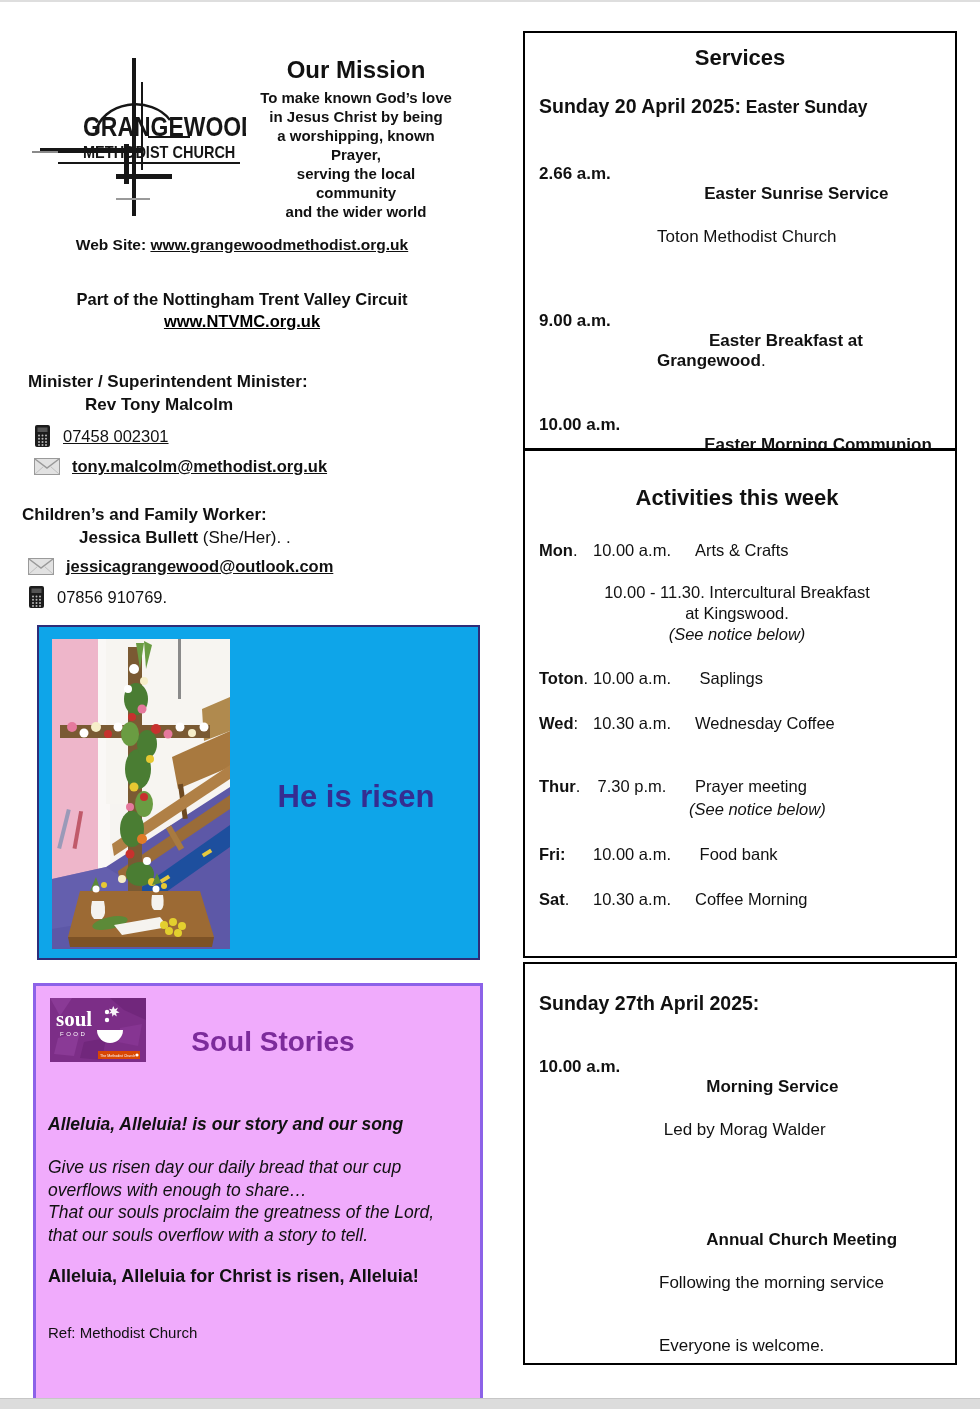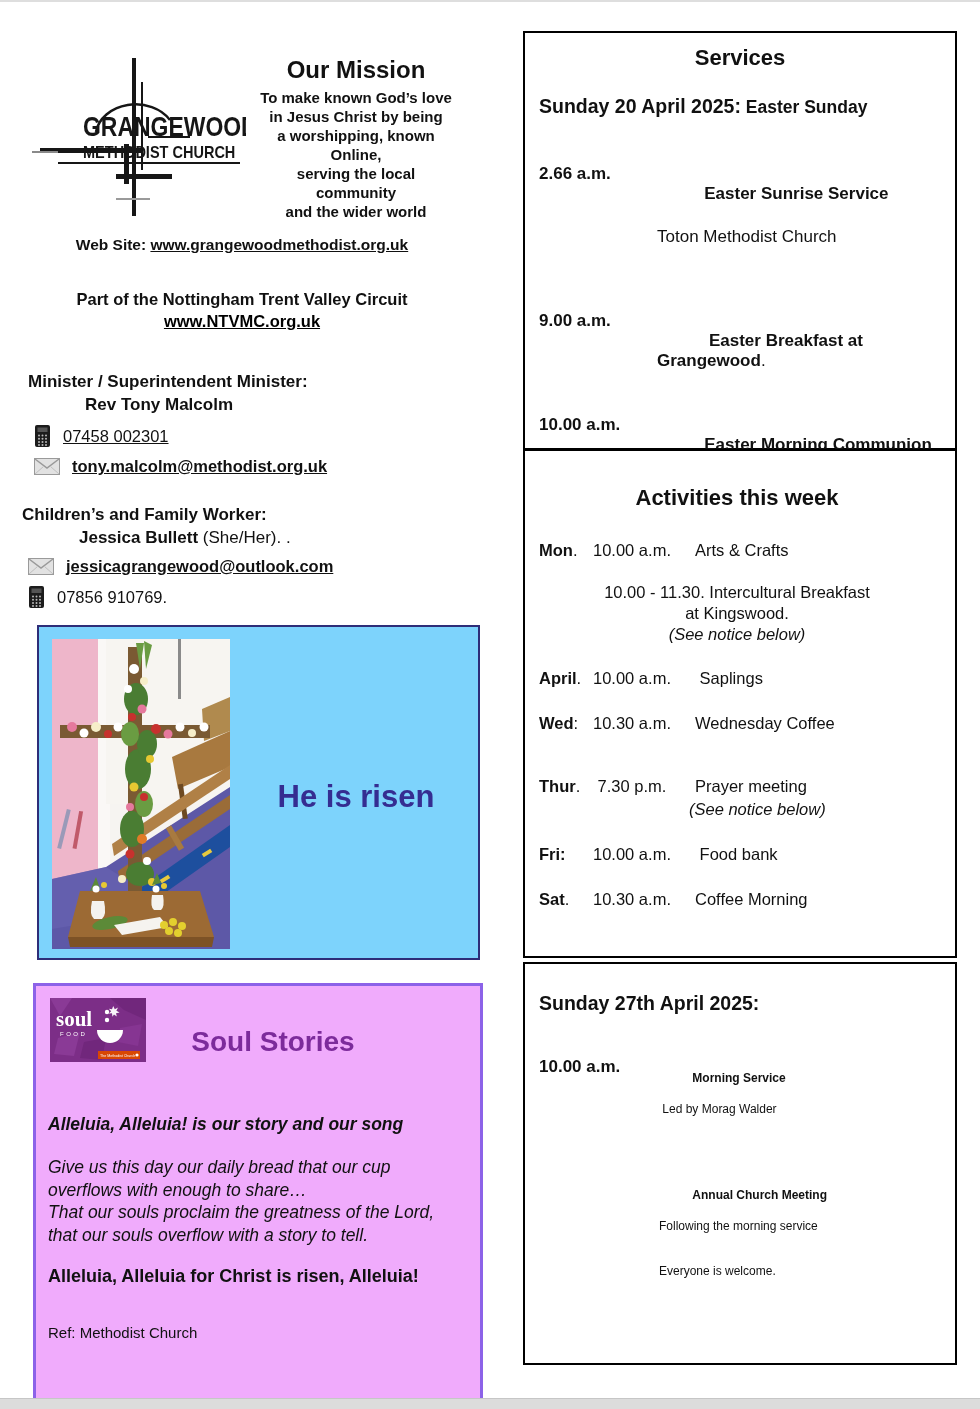--- a/index.html
+++ b/index.html
@@ -21,21 +21,21 @@
   .minister{position:absolute;left:28px;top:372px;width:440px;font-size:17px;}
   .role{font-weight:700;}
   .person{font-weight:700;margin-left:57px;margin-top:3px;}
   .person .reg{font-weight:400;}
   .contact-row{display:flex;align-items:center;gap:12px;margin-top:9px;margin-left:6px;font-size:16.5px;}
   .contact-row .u{text-decoration:underline;}
   .contact-row .bu{text-decoration:underline;font-weight:700;}
 
   .worker{position:absolute;left:22px;top:505px;width:450px;font-size:17px;}
 
-  .risen-box{position:absolute;left:37px;top:625px;width:443px;height:335px;border:2px solid #2e2d78;box-sizing:border-box;background:#7dd3fc;}
+  .risen-box{position:absolute;left:37px;top:625px;width:443px;height:335px;border:2px solid #2e2d78;box-sizing:border-box;background:#0ea5e9;}
   .risen-photo{position:absolute;left:13px;top:12px;}
   .risen-caption{position:absolute;left:198px;top:152px;width:238px;text-align:center;
                  font-size:31px;font-weight:700;color:#352d91;}
 
   .soul-box{position:absolute;left:33px;top:983px;width:450px;height:468px;border:3px solid #8c62e8;box-sizing:border-box;background:#f0abfc;}
   .soul-logo{position:absolute;left:14px;top:12px;}
   .soul-title{position:absolute;left:112px;top:40px;width:250px;text-align:center;
               font-size:28px;font-weight:700;color:#7c2b9b;}
   .soul-line1{position:absolute;left:12px;top:128px;width:420px;font-size:17.5px;font-weight:700;font-style:italic;}
   .soul-para{position:absolute;left:12px;top:170px;width:424px;font-size:17.5px;font-style:italic;line-height:22.5px;}
@@ -66,21 +66,21 @@
   .act-label{flex:1;white-space:pre-wrap;}
   .act-note{margin:-4px 0 24px 0;text-align:center;line-height:21px;}
   .act-note .it{font-style:italic;}
   .thur-note{margin:-22px 0 26px 150px;font-style:italic;}
   .gap-lg{margin-top:44px;}
 
   .next-heading{font-size:19.5px;font-weight:700;margin-top:16px;}
   .next-rows{margin-top:42px;}
   .next-row{display:flex;margin-bottom:22px;}
   .next-time{width:120px;font-weight:700;font-size:17px;flex:none;}
-  .next-desc{flex:1;font-size:12px;white-space:pre-wrap;}
+  .next-desc{flex:1;font-size:17px;white-space:pre-wrap;}
   .next-sub{margin-top:3px;font-weight:400;white-space:pre-wrap;}
 </style>
 </head>
 <body>
 
 <div class="page">
   <div class="top-edge"></div>
 
   <div class="logo-block">
     <svg width="218" height="162" viewBox="0 0 218 162">
@@ -101,21 +101,21 @@
         <text x="0" y="0" font-family="Liberation Sans, sans-serif" font-size="16.5" font-weight="bold" fill="#161616">METHODIST CHURCH</text>
       </g>
     </svg>
   </div>
 
   <div class="mission">
     <div class="mission-title">Our Mission</div>
     <div class="mission-line">To make known God’s love</div>
     <div class="mission-line">in Jesus Christ by being</div>
     <div class="mission-line">a worshipping, known</div>
-    <div class="mission-line">Online,</div>
+    <div class="mission-line">Prayer,</div>
     <div class="mission-line">serving the local</div>
     <div class="mission-line">community</div>
     <div class="mission-line">and the wider world</div>
   </div>
 
   <div class="website">
     <span>Web Site: </span><span class="u" style="text-decoration:underline;">www.grangewoodmethodist.org.uk</span>
   </div>
 
   <div class="circuit">
@@ -294,21 +294,21 @@
       <circle cx="57" cy="22" r="2.2" fill="#ffffff"></circle>
       <path d="M63,8 l2,4 l4,-2 l-2,4 l4,2 l-4.5,1 l1,4 l-3.5,-2.5 l-2,3 l-0.5,-4.5 l-4,0.5 l3,-3 l-3,-3 l4,0.5 z" fill="#ffffff" opacity="0.95" transform="scale(0.8) translate(16,2)"></path>
       <path d="M47,32 a13,13 0 0 0 26,0 z" fill="#ffffff"></path>
       <rect x="48" y="53" width="42" height="8" fill="#d94703"></rect>
       <text x="50" y="58.8" font-family="Liberation Sans, sans-serif" font-size="3.6" fill="#ffffff">The Methodist Church</text>
       <circle cx="87" cy="57" r="1.6" fill="#ffffff"></circle>
     </svg>
     <div class="soul-title">Soul Stories</div>
     <div class="soul-line1">Alleluia, Alleluia! is our story and our song</div>
     <div class="soul-para">
-      <div>Give us this day our daily bread that our cup</div>
+      <div>Give us risen day our daily bread that our cup</div>
       <div>overflows with enough to share…</div>
       <div>That our souls proclaim the greatness of the Lord,</div>
       <div>that our souls overflow with a story to tell.</div>
     </div>
     <div class="soul-line2">Alleluia, Alleluia for Christ is risen, Alleluia!</div>
     <div class="soul-ref">Ref: Methodist Church</div>
   </div>
 
   <div class="rbox box-services">
     <div class="rbox-title">Services</div>
@@ -352,21 +352,21 @@
         <div class="act-day"><span>Mon</span><span class="p">.</span></div>
         <div class="act-time">10.00 a.m.</div>
         <div class="act-label">Arts &amp; Crafts</div>
       </div>
       <div class="act-note">
         <div>10.00 - 11.30. Intercultural Breakfast</div>
         <div>at Kingswood.</div>
         <div class="it">(See notice below)</div>
       </div>
       <div class="act-row">
-        <div class="act-day"><span>April</span><span class="p">.</span></div>
+        <div class="act-day"><span>Toton</span><span class="p">.</span></div>
         <div class="act-time">10.00 a.m.</div>
         <div class="act-label"> Saplings</div>
       </div>
       <div class="act-row">
         <div class="act-day"><span>Wed</span><span class="p">:</span></div>
         <div class="act-time">10.30 a.m.</div>
         <div class="act-label">Wednesday Coffee</div>
       </div>
       <div class="act-row gap-lg">
         <div class="act-day"><span>Thur</span><span class="p">.</span></div>

